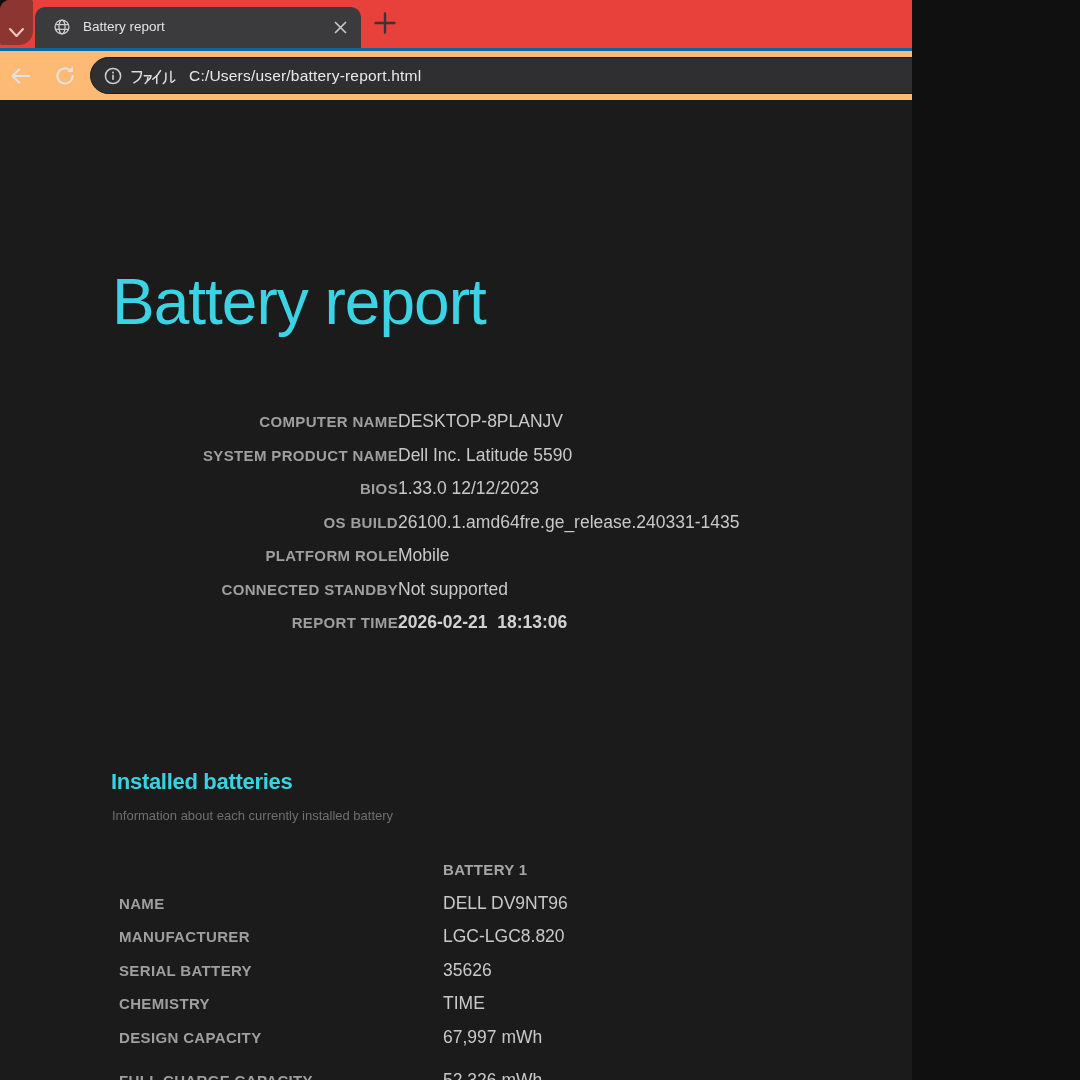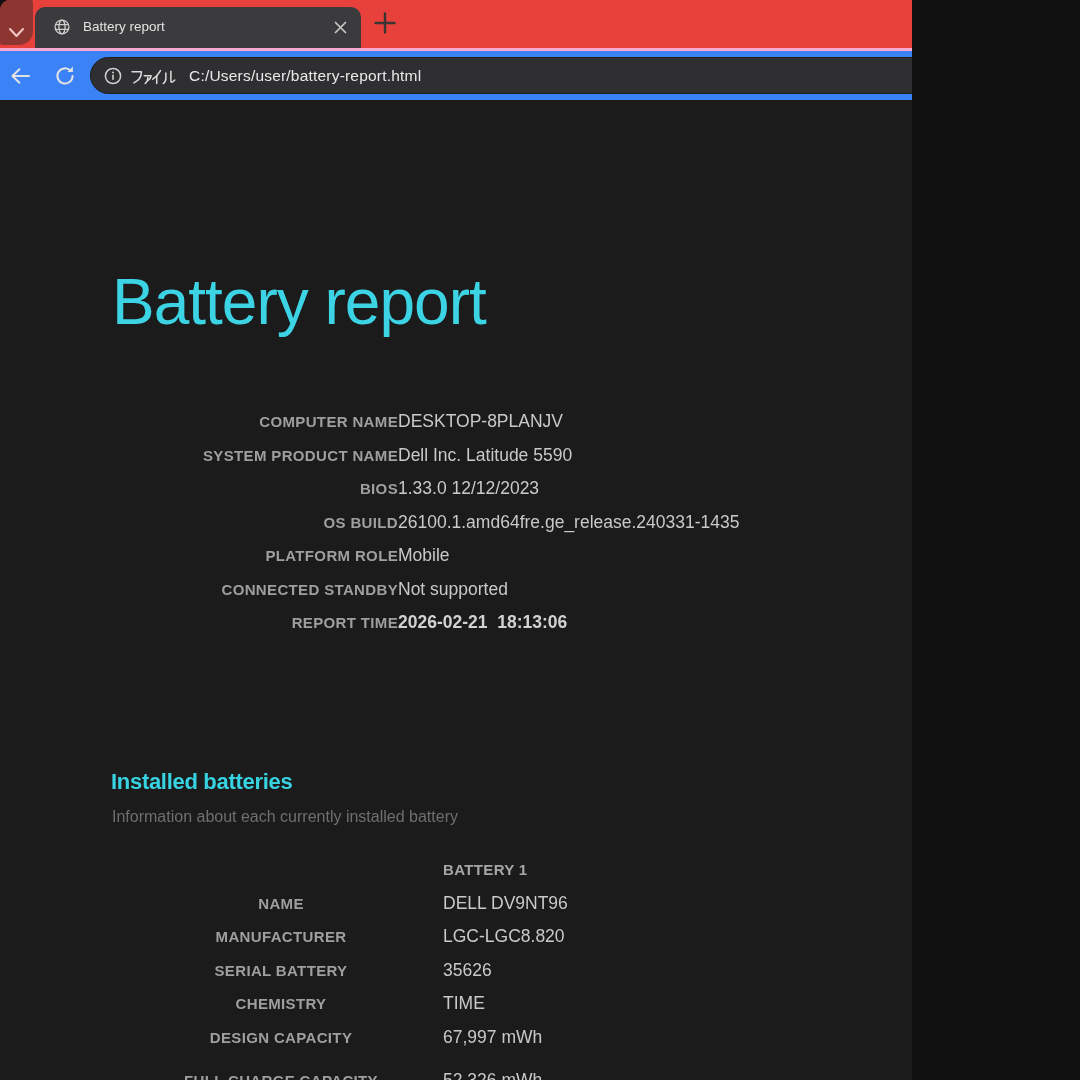--- a/index.html
+++ b/index.html
@@ -15,49 +15,49 @@
   .tab { position:absolute; left:35px; top:7px; width:326px; height:41px;
          background:#3b3b3e; border-radius:10px 10px 0 0; }
   .tab-favicon { position:absolute; left:17px; top:10px; width:20px; height:20px; }
   .tab-title { position:absolute; left:48px; top:12px; font-size:13.5px; color:#e3e3e3; white-space:nowrap; }
   .tab-close { position:absolute; right:13px; top:13px; width:15px; height:15px; cursor:pointer; }
   .newtab-btn { position:absolute; left:371px; top:9px; width:28px; height:28px; cursor:pointer;
                 display:flex; align-items:center; justify-content:center; }
 
   
   .toolbar { position:absolute; left:0; top:48px; width:1080px; height:52px;
-             background:#3b82f6; border-top:3px solid #f9a8d4; }
+             background:#fdba74; border-top:3px solid #0369a1; }
   .nav-btn { position:absolute; width:24px; height:24px; top:13px; cursor:pointer; }
   .back-btn { left:8px; }
   .reload-btn { left:53px; }
   .omnibox { position:absolute; left:90px; top:6px; width:1140px; height:37px;
              background:#2f2f32; border:1px solid #1e1e20; border-radius:19px;
              display:flex; align-items:center; padding-left:13px; }
   .omni-info { width:18px; height:18px; margin-right:9px; flex:none; cursor:pointer; }
   .omni-scheme { margin-right:12px; flex:none; }
   .omni-url { font-size:15.5px; color:#e9e9e9; letter-spacing:.2px; white-space:nowrap; }
 
   
   .page { position:absolute; left:0; top:100px; width:1080px; height:980px; background:#1b1b1b; }
   .page-title { position:absolute; left:112px; top:165px; font-size:64px; font-weight:300;
                 color:#3cd3e5; letter-spacing:-1px; white-space:nowrap; }
   .tbl { position:absolute; left:119px; }
   .tbl-system { top:305px;text-align:right; }
   .tbl-battery { top:753px; }
   .row { display:flex; align-items:center; height:33.5px; }
   .row .label { font-size:15px; font-weight:bold; color:#9f9f9f; letter-spacing:.35px; }
   .tbl-system .label { width:279px; }
-  .tbl-battery .label { width:324px;text-align:center; }
+  .tbl-battery .label { width:324px; }
   .row .value { font-size:17.5px; color:#c9c9c9; white-space:pre; }
   .row .value.strong { font-weight:600; color:#d2d2d2; }
   .row .col-header { font-size:15px; font-weight:bold; color:#a6a6a6; letter-spacing:.35px; }
   .row.gap-above { margin-top:10px; }
   .section-heading { position:absolute; left:111px; top:669px; font-size:22px; font-weight:600;
                      color:#38d3e3; letter-spacing:-.3px; }
-  .section-subtitle { position:absolute; left:112px; top:708px; font-size:16px; color:#6f6f6f; }
+  .section-subtitle { position:absolute; left:112px; top:708px; font-size:13px; color:#6f6f6f; }
 
   svg { display:block; }
 </style>
 </head>
 <body>
 
 <div class="window">
 
   <div class="tabstrip">
     <div class="tab-search-btn">

